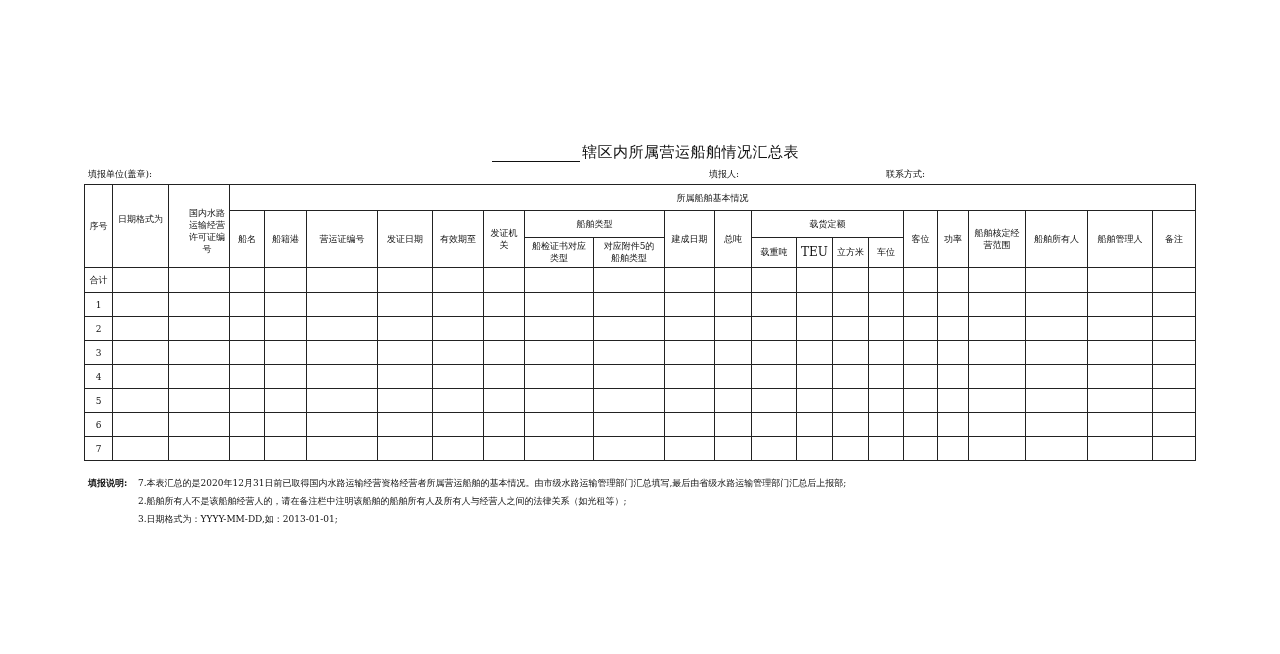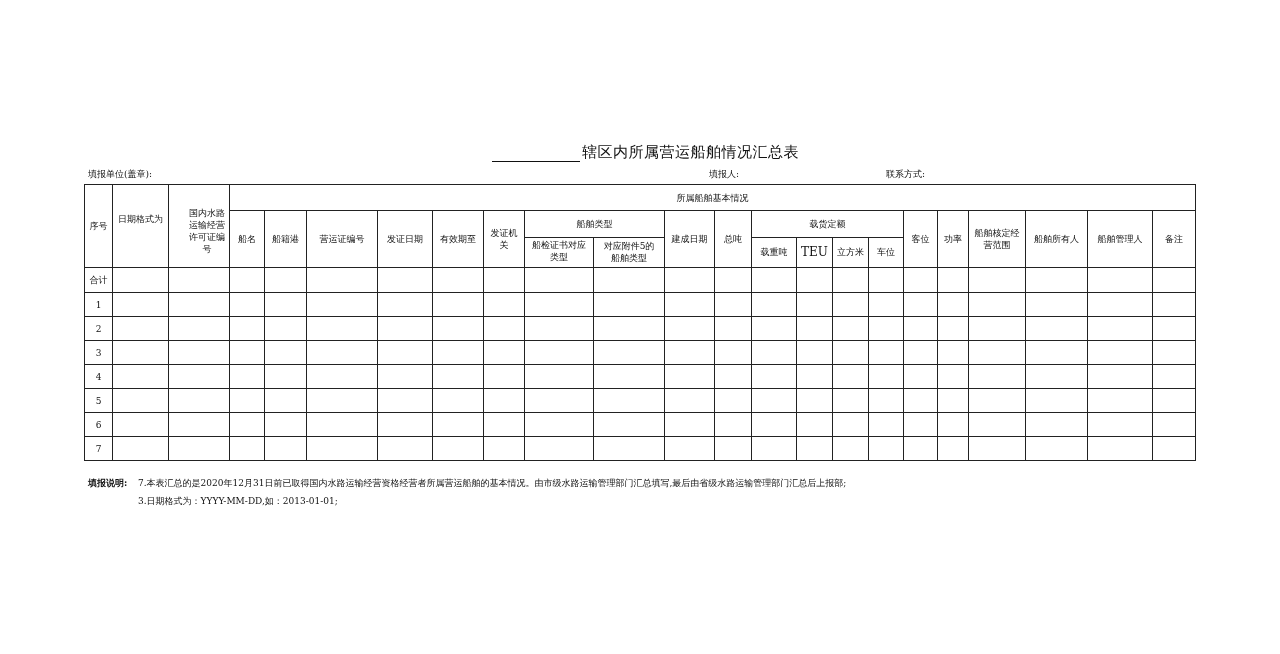--- a/index.html
+++ b/index.html
@@ -94,21 +94,21 @@
       <th rowspan="2">总吨</th>
       <th colspan="4">载货定额</th>
       <th rowspan="2">客位</th>
       <th rowspan="2">功率</th>
       <th rowspan="2" style="padding:16px 3px;">船舶核定经营范围</th>
       <th rowspan="2">船舶所有人</th>
       <th rowspan="2">船舶管理人</th>
       <th rowspan="2">备注</th>
     </tr>
     <tr class="h3">
-      <th style="padding:0 3px;font-family:Liberation Mono, monospace;">船检证书对应类型</th>
+      <th style="padding:0 3px;">船检证书对应类型</th>
       <th style="padding:0 6px;">对应附件5的船舶类型</th>
       <th>载重吨</th>
       <th style="font-size:12px;">TEU</th>
       <th>立方米</th>
       <th>车位</th>
     </tr>
   </thead>
   <tbody>
     <tr class="total">
       <td>合计</td>
@@ -312,15 +312,18 @@
     </tr>
   </tbody>
 </table>
 
 <div class="notes">
   <div class="row">
     <span class="label">填报说明:</span>
     <span>7.本表汇总的是2020年12月31日前已取得国内水路运输经营资格经营者所属营运船舶的基本情况。由市级水路运输管理部门汇总填写,最后由省级水路运输管理部门汇总后上报部;</span>
   </div>
   <div class="row indent">
+    <span>2.船舶所有人不是该船舶经营人的，请在备注栏中注明该船舶的船舶所有人及所有人与经营人之间的法律关系（如光租等）;</span>
+  </div>
+  <div class="row indent">
     <span>3.日期格式为：YYYY-MM-DD,如：2013-01-01;</span>
   </div>
 </div>
 
 </body></html>

